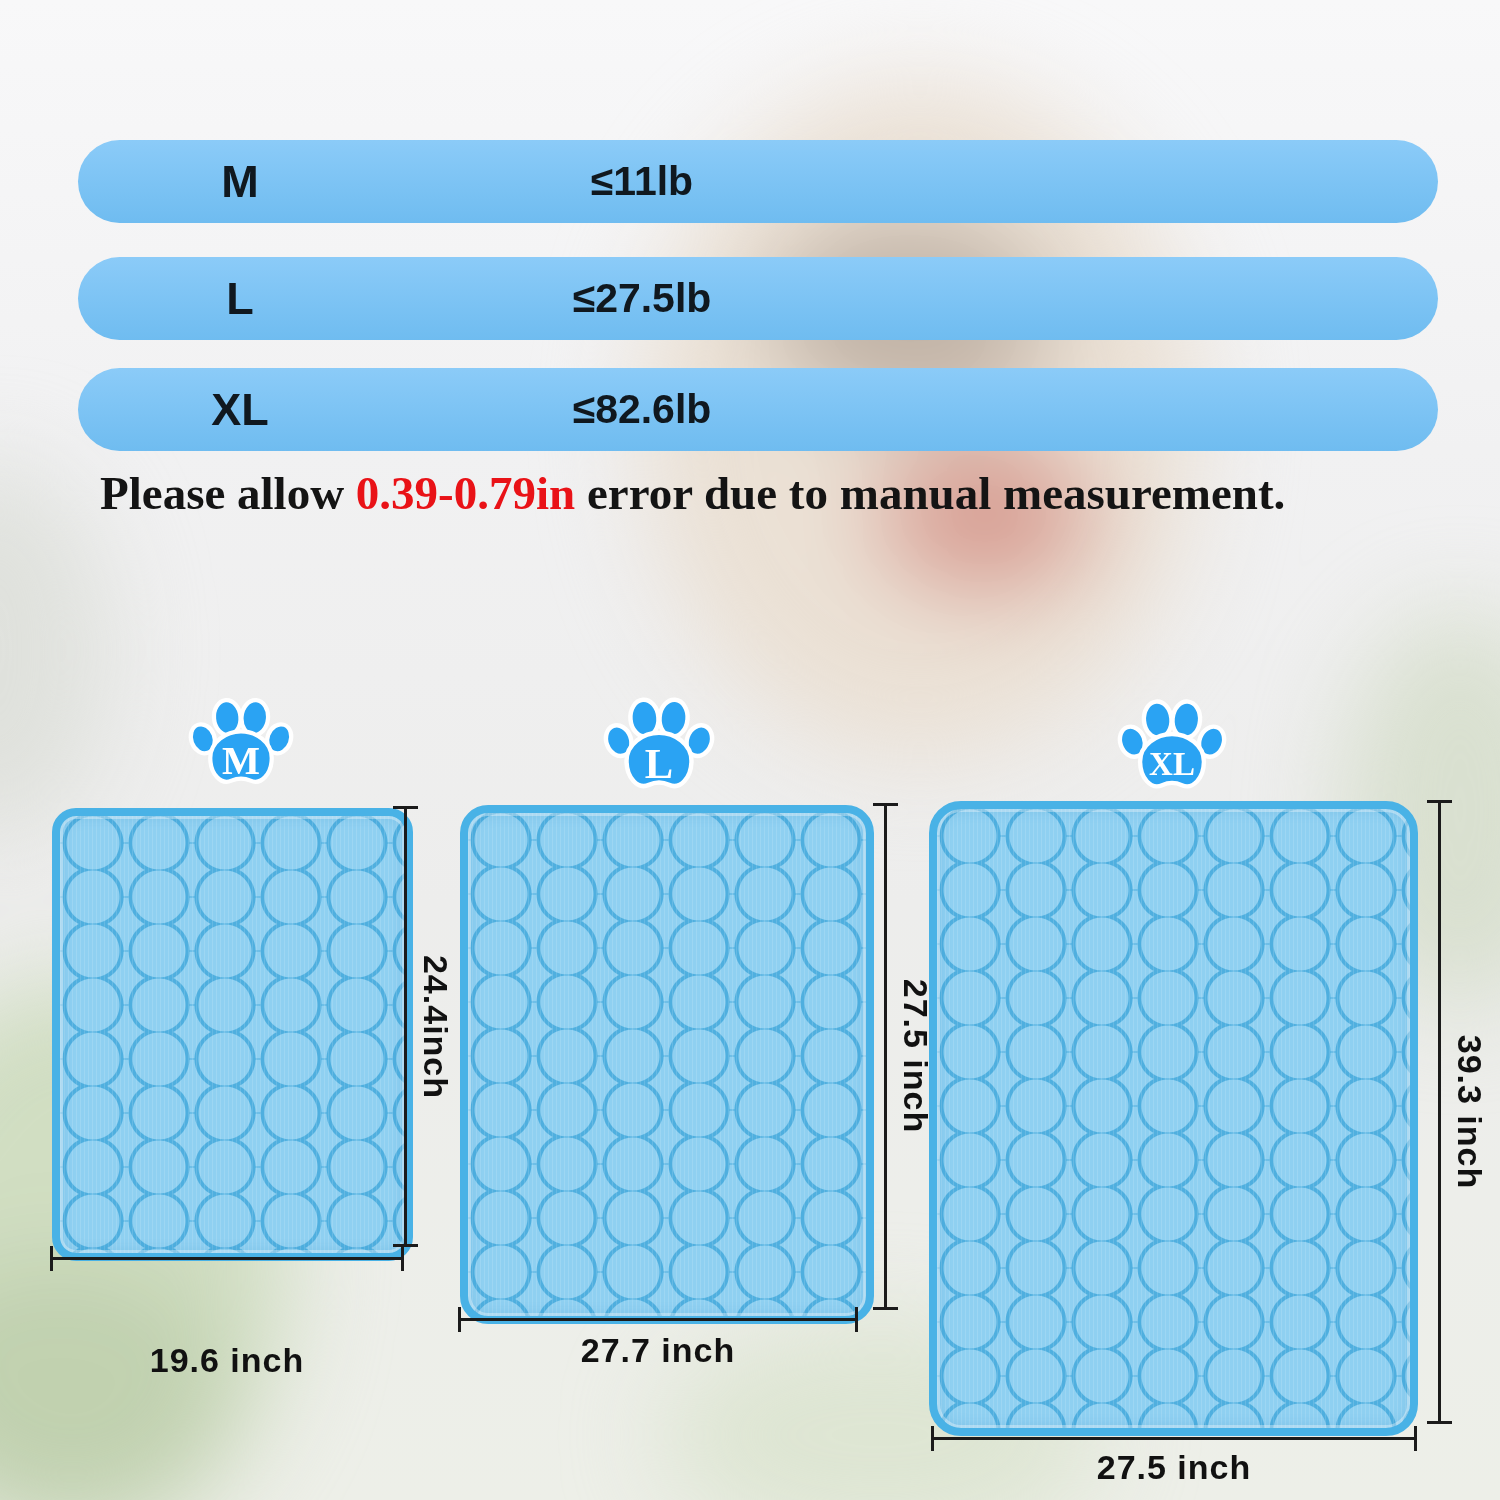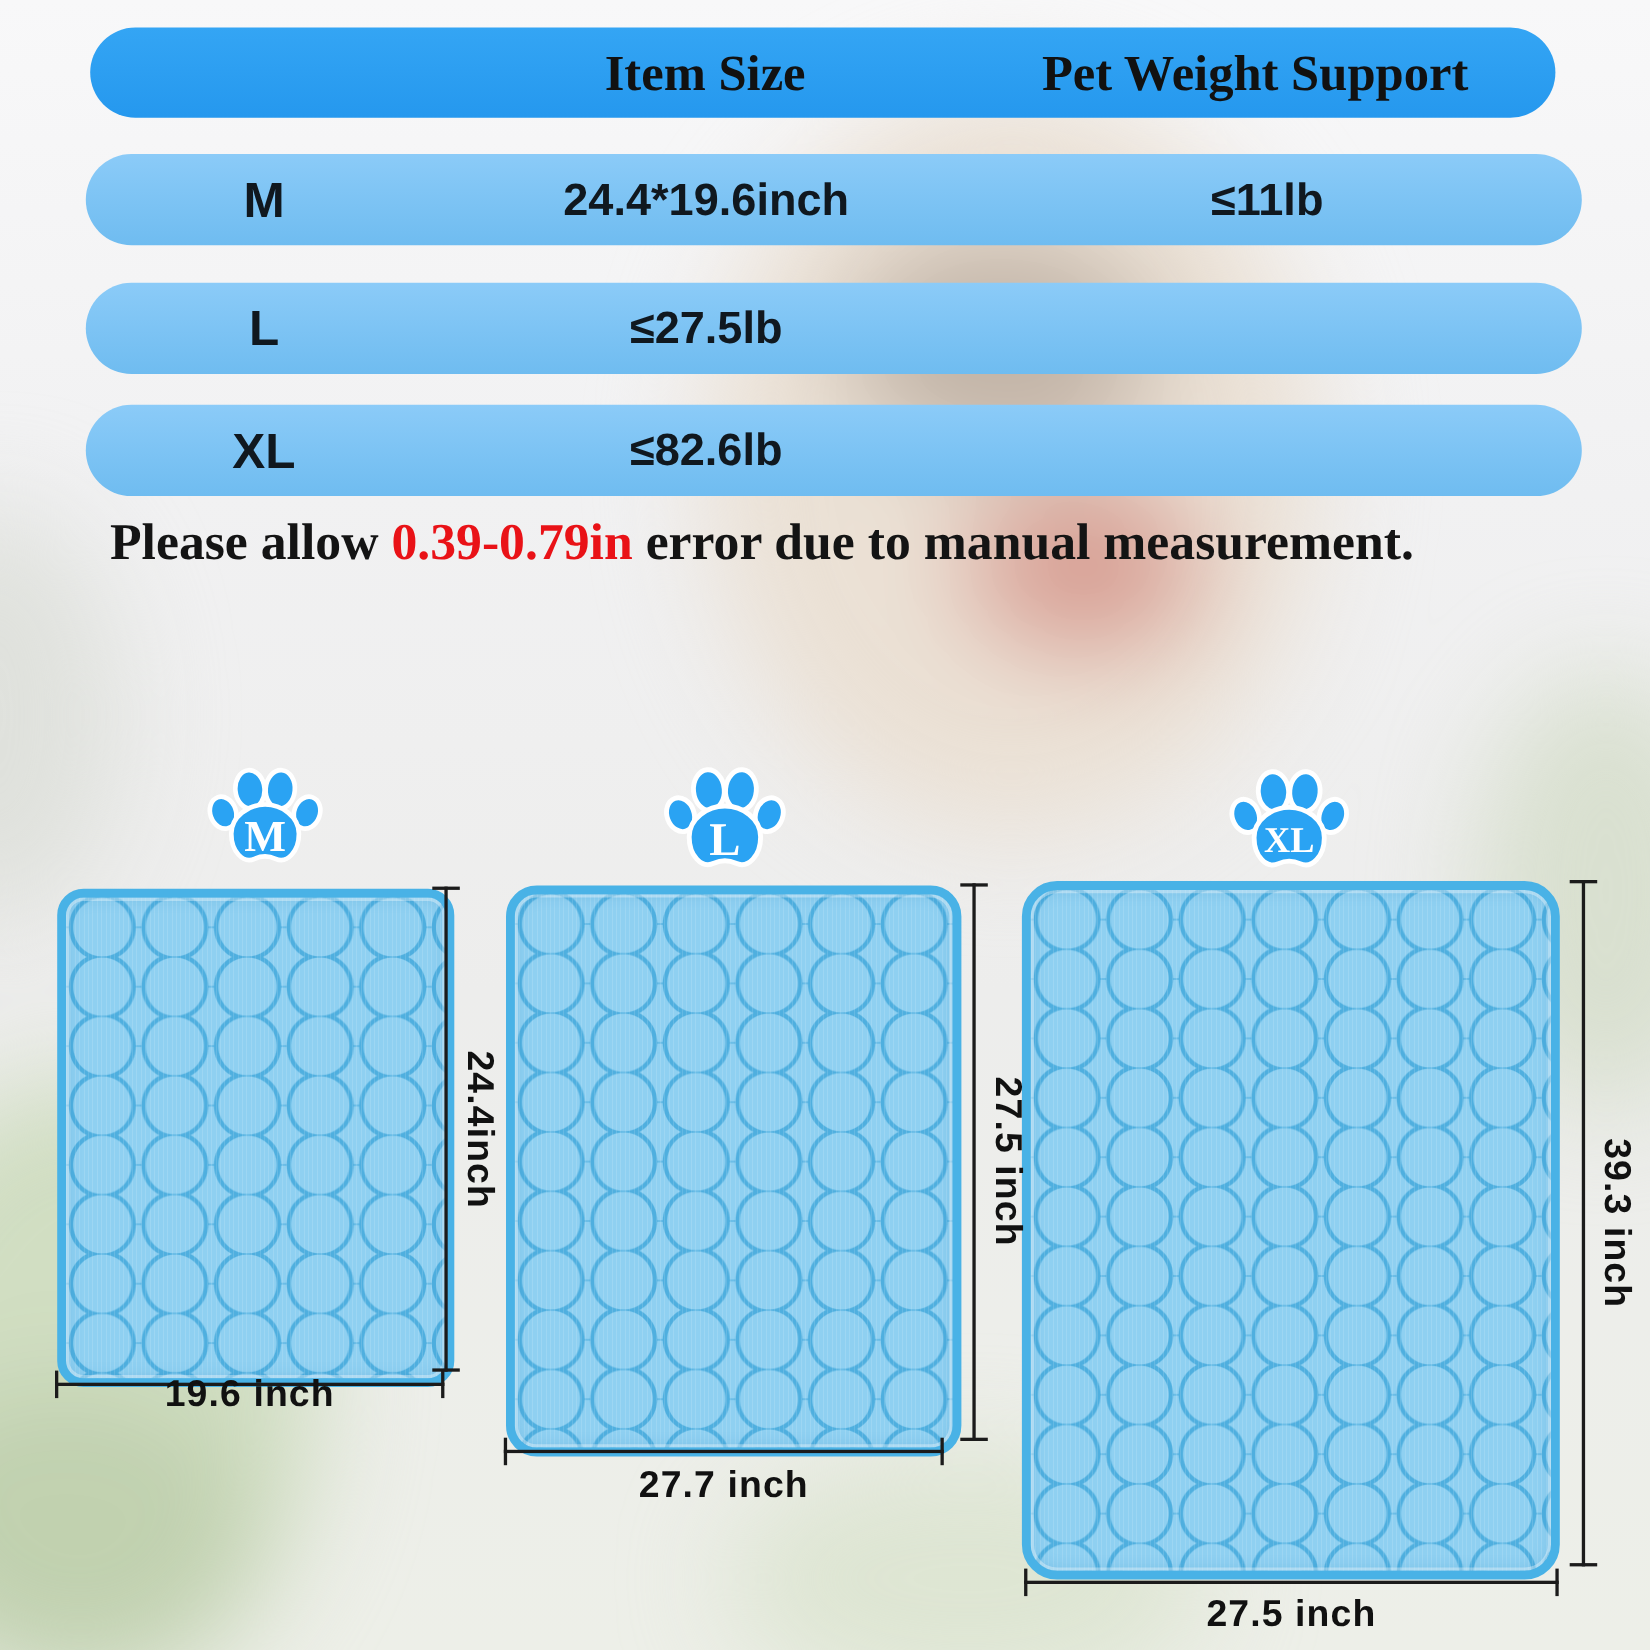--- a/index.html
+++ b/index.html
@@ -104,49 +104,43 @@
     letter-spacing:1px;
   }
   .vlabel.vl-m  { left:416px;  top:1027px; }
   .vlabel.vl-l  { left:896px;  top:1056px; }
   .vlabel.vl-xl { left:1450px; top:1112px; }
 
   .hlabel {
     position:absolute; font-size:34px; font-weight:bold; color:#111;
     transform:translateX(-50%); white-space:nowrap; letter-spacing:1px;
   }
-  .hlabel.hl-m  { left:227px;  top:1248px; }
+  .hlabel.hl-m  { left:227px;  top:1341px; }
   .hlabel.hl-l  { left:658px;  top:1331px; }
   .hlabel.hl-xl { left:1174px; top:1448px; }
 </style>
 </head>
 <body>
 
 <div class="canvas">
 
   <div class="bg-layer">
     <div class="blob dog-body"></div>
     <div class="blob dog-head"></div>
     <div class="blob dog-collar"></div>
     <div class="blob grass-left"></div>
     <div class="blob grass-left2"></div>
     <div class="blob grass-mid"></div>
     <div class="blob grass-right"></div>
     <div class="blob gray-left"></div>
   </div>
 
-  <div class="pill header">
-    <span></span>
-    <span>Item Size</span>
-    <span>Pet Weight Support</span>
-  </div>
 
   <div class="pill row row-m">
     <span class="size-cell">M</span>
-    <span>24.4*19.6inch</span>
     <span>≤11lb</span>
   </div>
 
   <div class="pill row row-l">
     <span class="size-cell">L</span>
     <span>≤27.5lb</span>
   </div>
 
   <div class="pill row row-xl">
     <span class="size-cell">XL</span>

